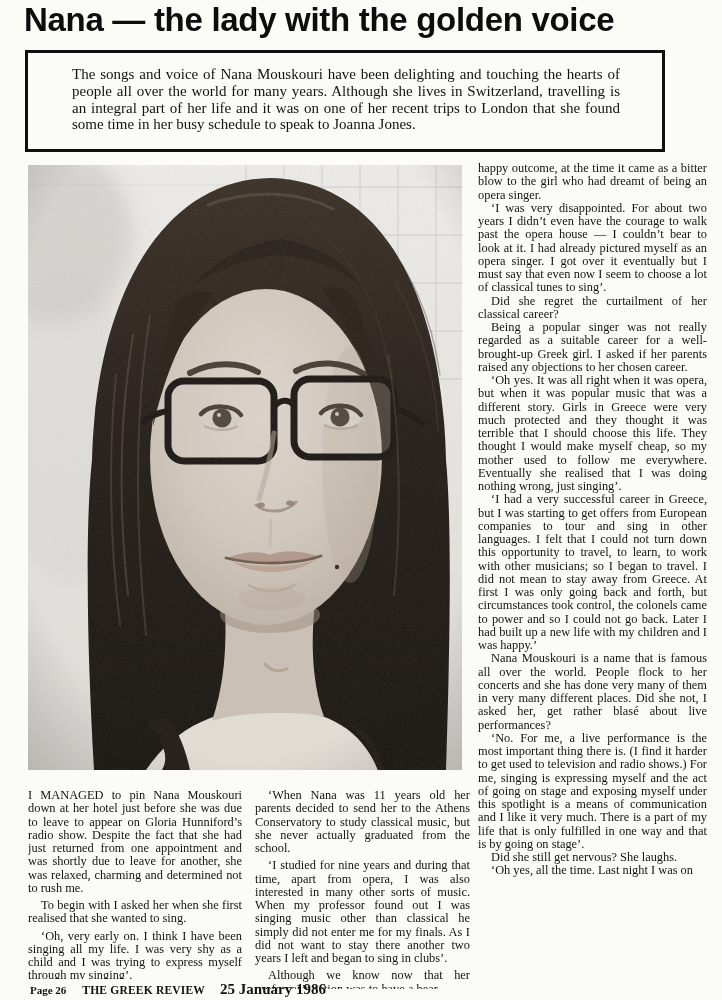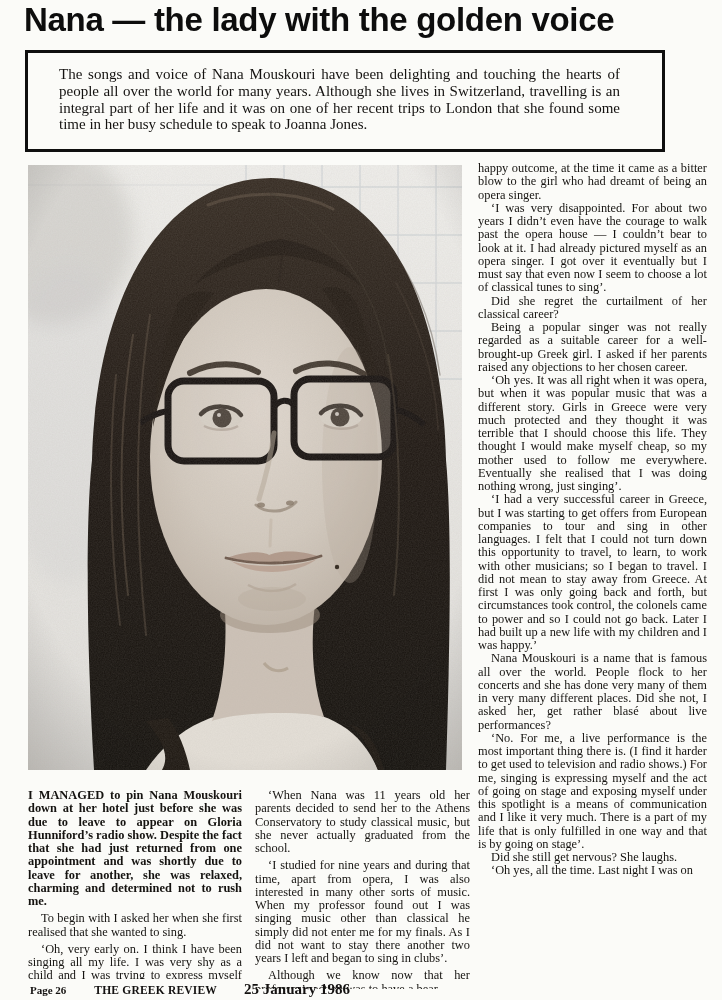--- a/index.html
+++ b/index.html
@@ -9,43 +9,43 @@
     font-family:"Liberation Serif",serif;color:#171411;
   }
   .headline{
     position:absolute;left:24px;top:1px;margin:0;
     font-family:"Liberation Sans",sans-serif;font-weight:700;
     font-size:33px;line-height:38px;letter-spacing:-0.3px;color:#0d0d0d;white-space:nowrap;text-align:right;
   }
   .standfirst{
     position:absolute;left:25px;top:50px;width:640px;height:102px;box-sizing:border-box;
     border:3px solid #0f0f0f;background:#fbfbf8;
-    padding:13px 42px 0 31px;
+    padding:13px 42px 0 44px;
   }
   .standfirst p{
     margin:0;font-size:15px;line-height:16.8px;text-align:justify;color:#141210;
   }
   .photo{
     position:absolute;left:28px;top:165px;width:434px;height:605px;overflow:hidden;
     background:#e9e8e4;
   }
   .photo svg{display:block;}
   .col{
     position:absolute;text-align:justify;font-size:12.4px;line-height:13.25px;color:#151310;
     overflow:hidden;
   }
   .col p{margin:0;text-indent:13px;}
   .col p.noindent{text-indent:0;}
   .col-left{left:28px;top:789px;width:214px;height:190px;}
   .col-mid{left:255px;top:789px;width:215px;height:200px;}
   .col-right{left:478px;top:162px;width:229px;height:840px;}
   .col-left p + p,.col-mid p + p{margin-top:4px;}
-  .col-left p.opener{text-indent:0;font-weight:bold;}
+  .col-left p.opener{text-indent:0;}
   .footer{
-    position:absolute;left:30px;top:981px;display:flex;align-items:baseline;gap:12px;
+    position:absolute;left:30px;top:981px;display:flex;align-items:baseline;gap:0;
     font-family:"Liberation Serif",serif;font-weight:700;color:#131110;white-space:nowrap;
   }
   .footer .pg{font-size:11px;}
   .footer .pub{font-size:11.5px;margin-left:16px;letter-spacing:0.2px;}
   .footer .dt{font-size:15px;margin-left:15px;}
 </style>
 </head>
 <body>
 
 <div class="page">

